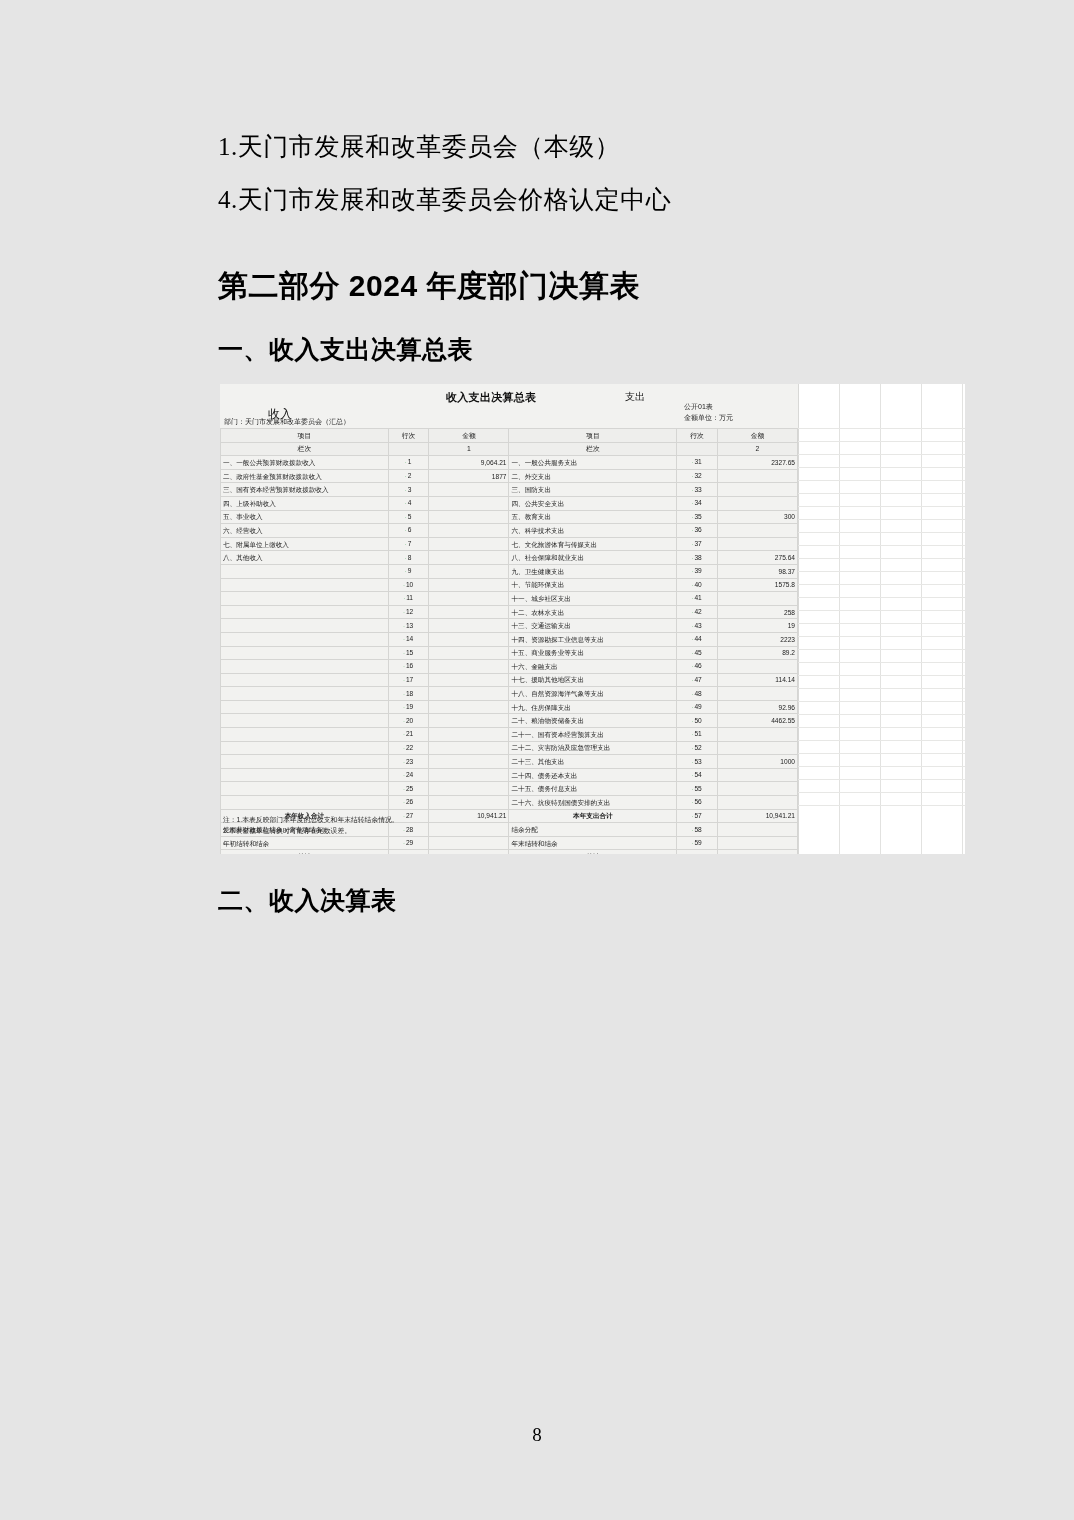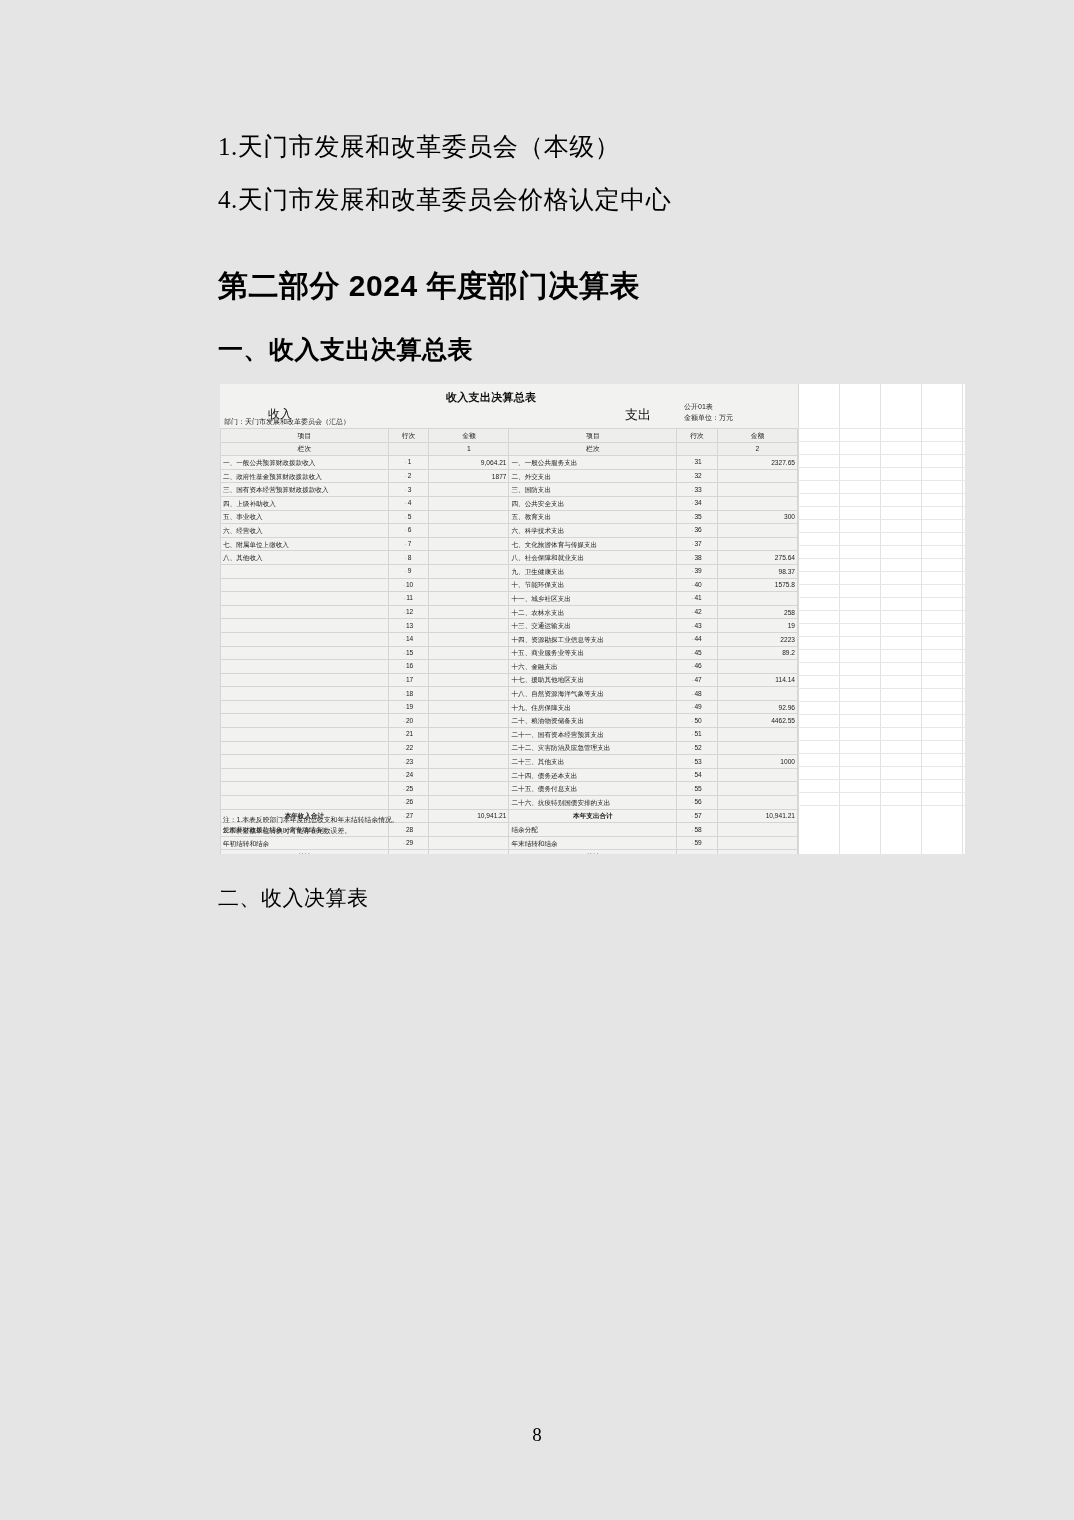--- a/index.html
+++ b/index.html
@@ -47,22 +47,22 @@
   .sub-heading {
     font-family: "Liberation Sans", sans-serif;
     font-weight: bold;
     font-size: 25px;
     margin-top: 26px;
     letter-spacing: 0.5px;
     white-space: nowrap;
   }
   .sub-heading-2 {
     font-family: "Liberation Sans", sans-serif;
-    font-weight: normal;
-    font-size: 21px;
+    font-weight: bold;
+    font-size: 25px;
     margin-top: 30px;
     letter-spacing: 0.5px;
     white-space: nowrap;
   }
   
   .sheet-wrap {
     position: relative;
     margin-top: 18px;
     width: 745px;
     height: 470px;
@@ -132,22 +132,22 @@
     color: #222;
   }
   .hdr-income {
     position: absolute;
     left: 48px; top: 22px;
     font-size: 12px;
     color: #111;
   }
   .hdr-expend {
     position: absolute;
-    left: 405px; top: 22px;
-    font-size: 13px;
+    left: 405px; top: 6px;
+    font-size: 10px;
     color: #111;
   }
   .tbl {
     position: absolute;
     left: 0;
     top: 44px;
     width: 578px;
     border-collapse: collapse;
     table-layout: fixed;
   }

